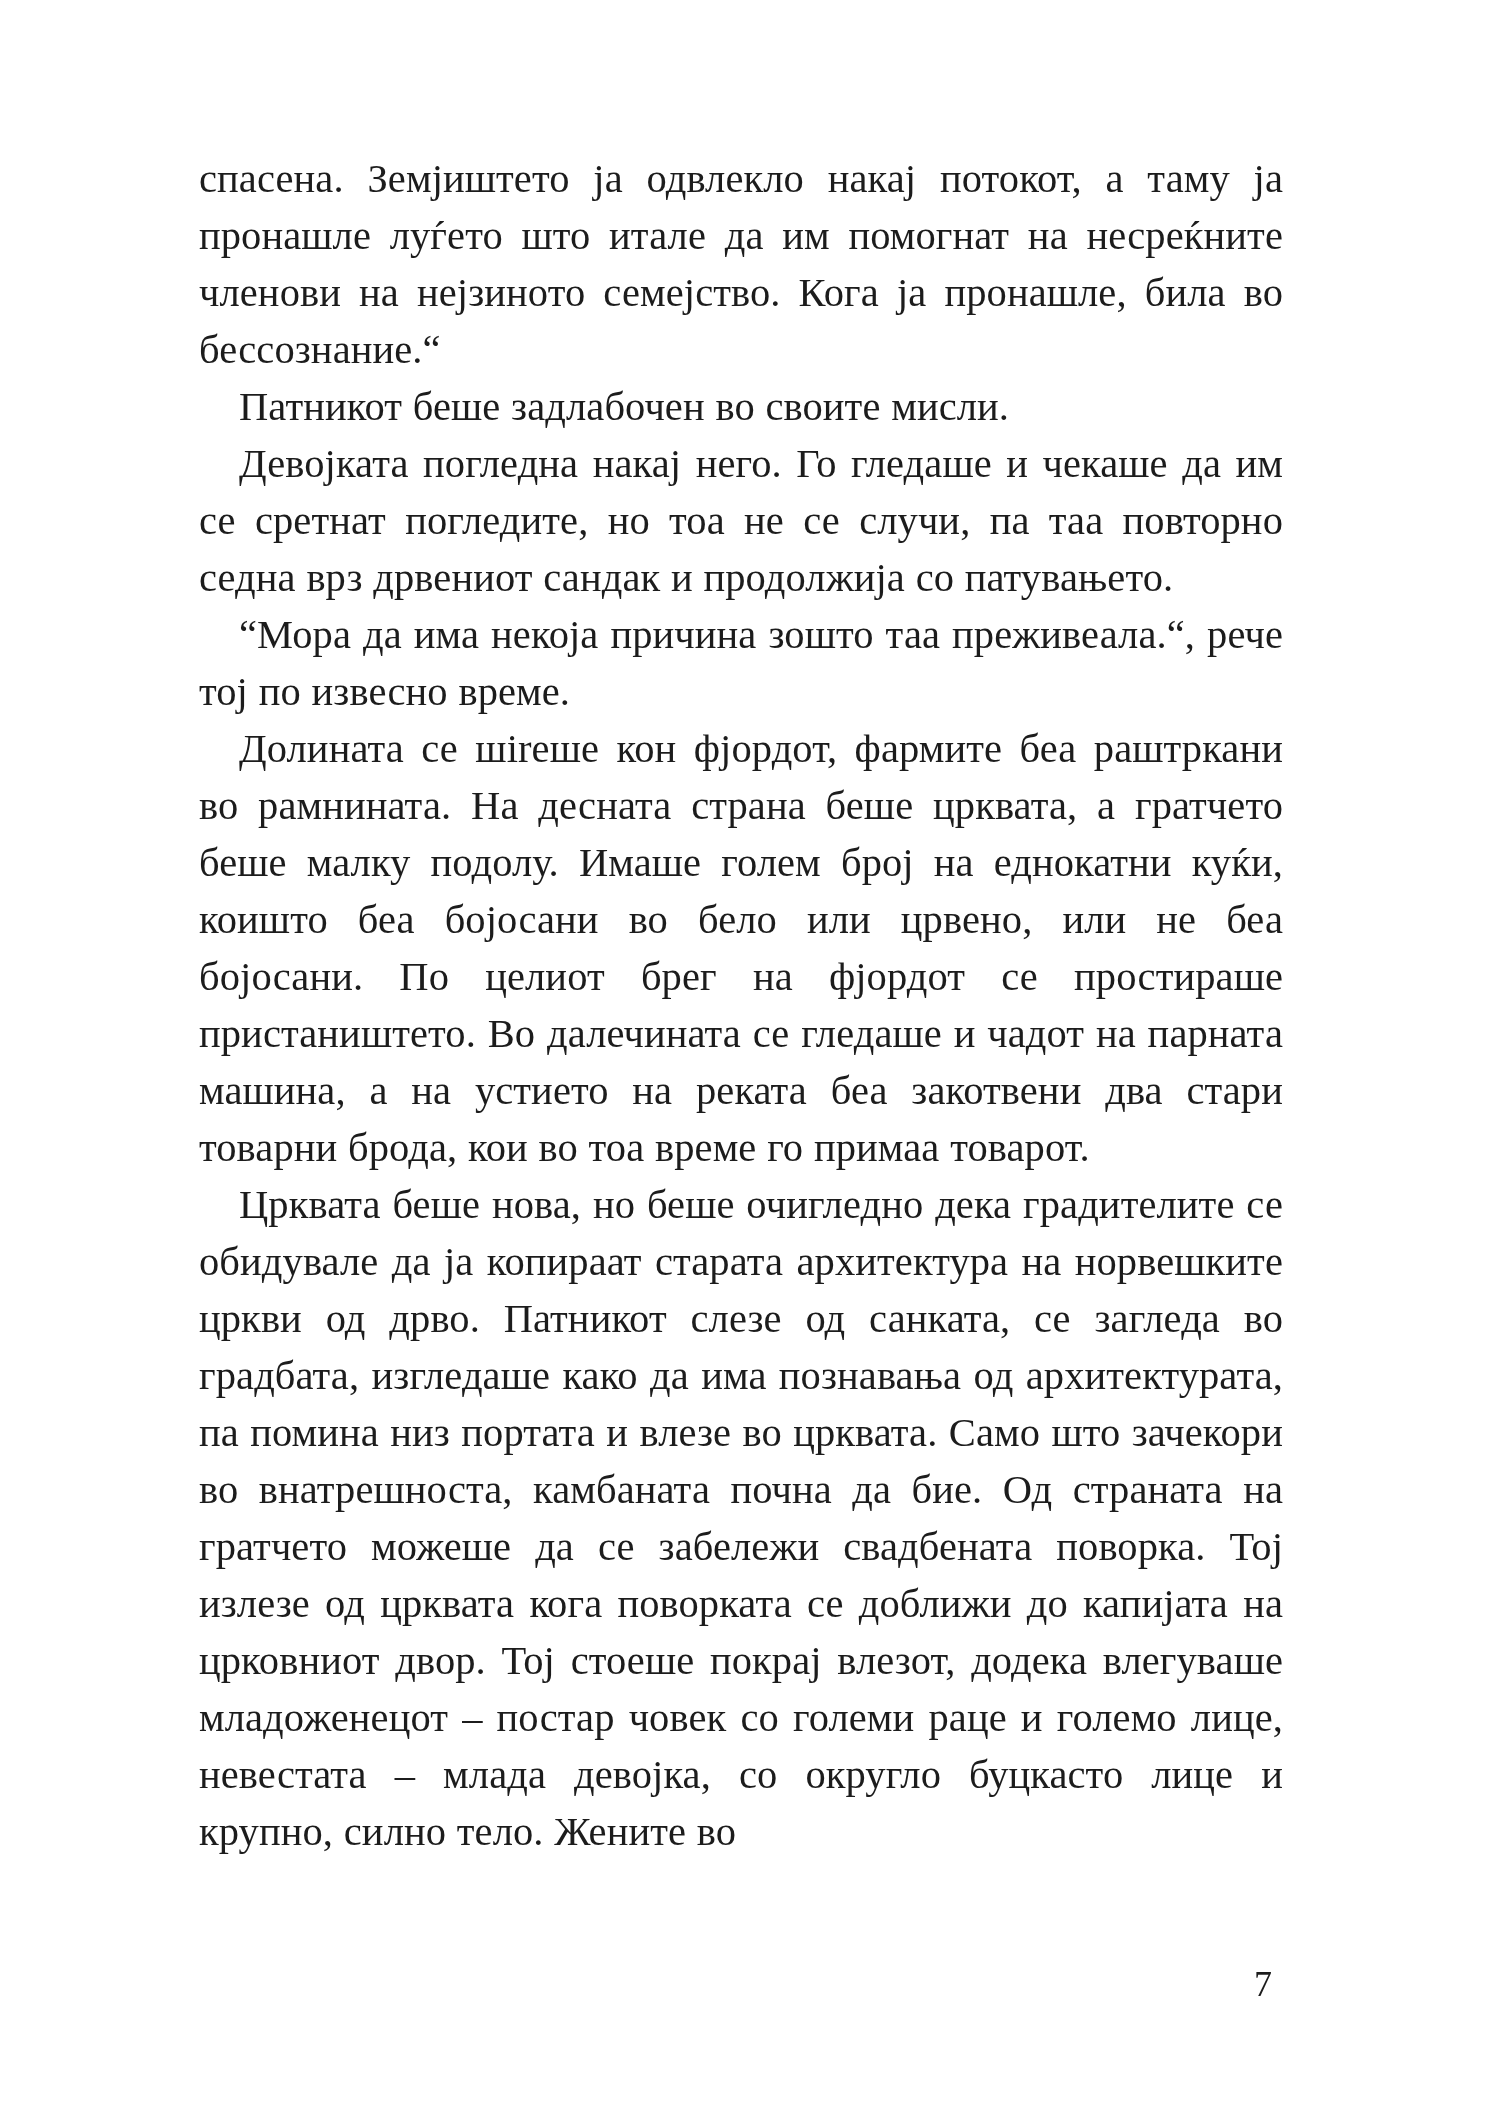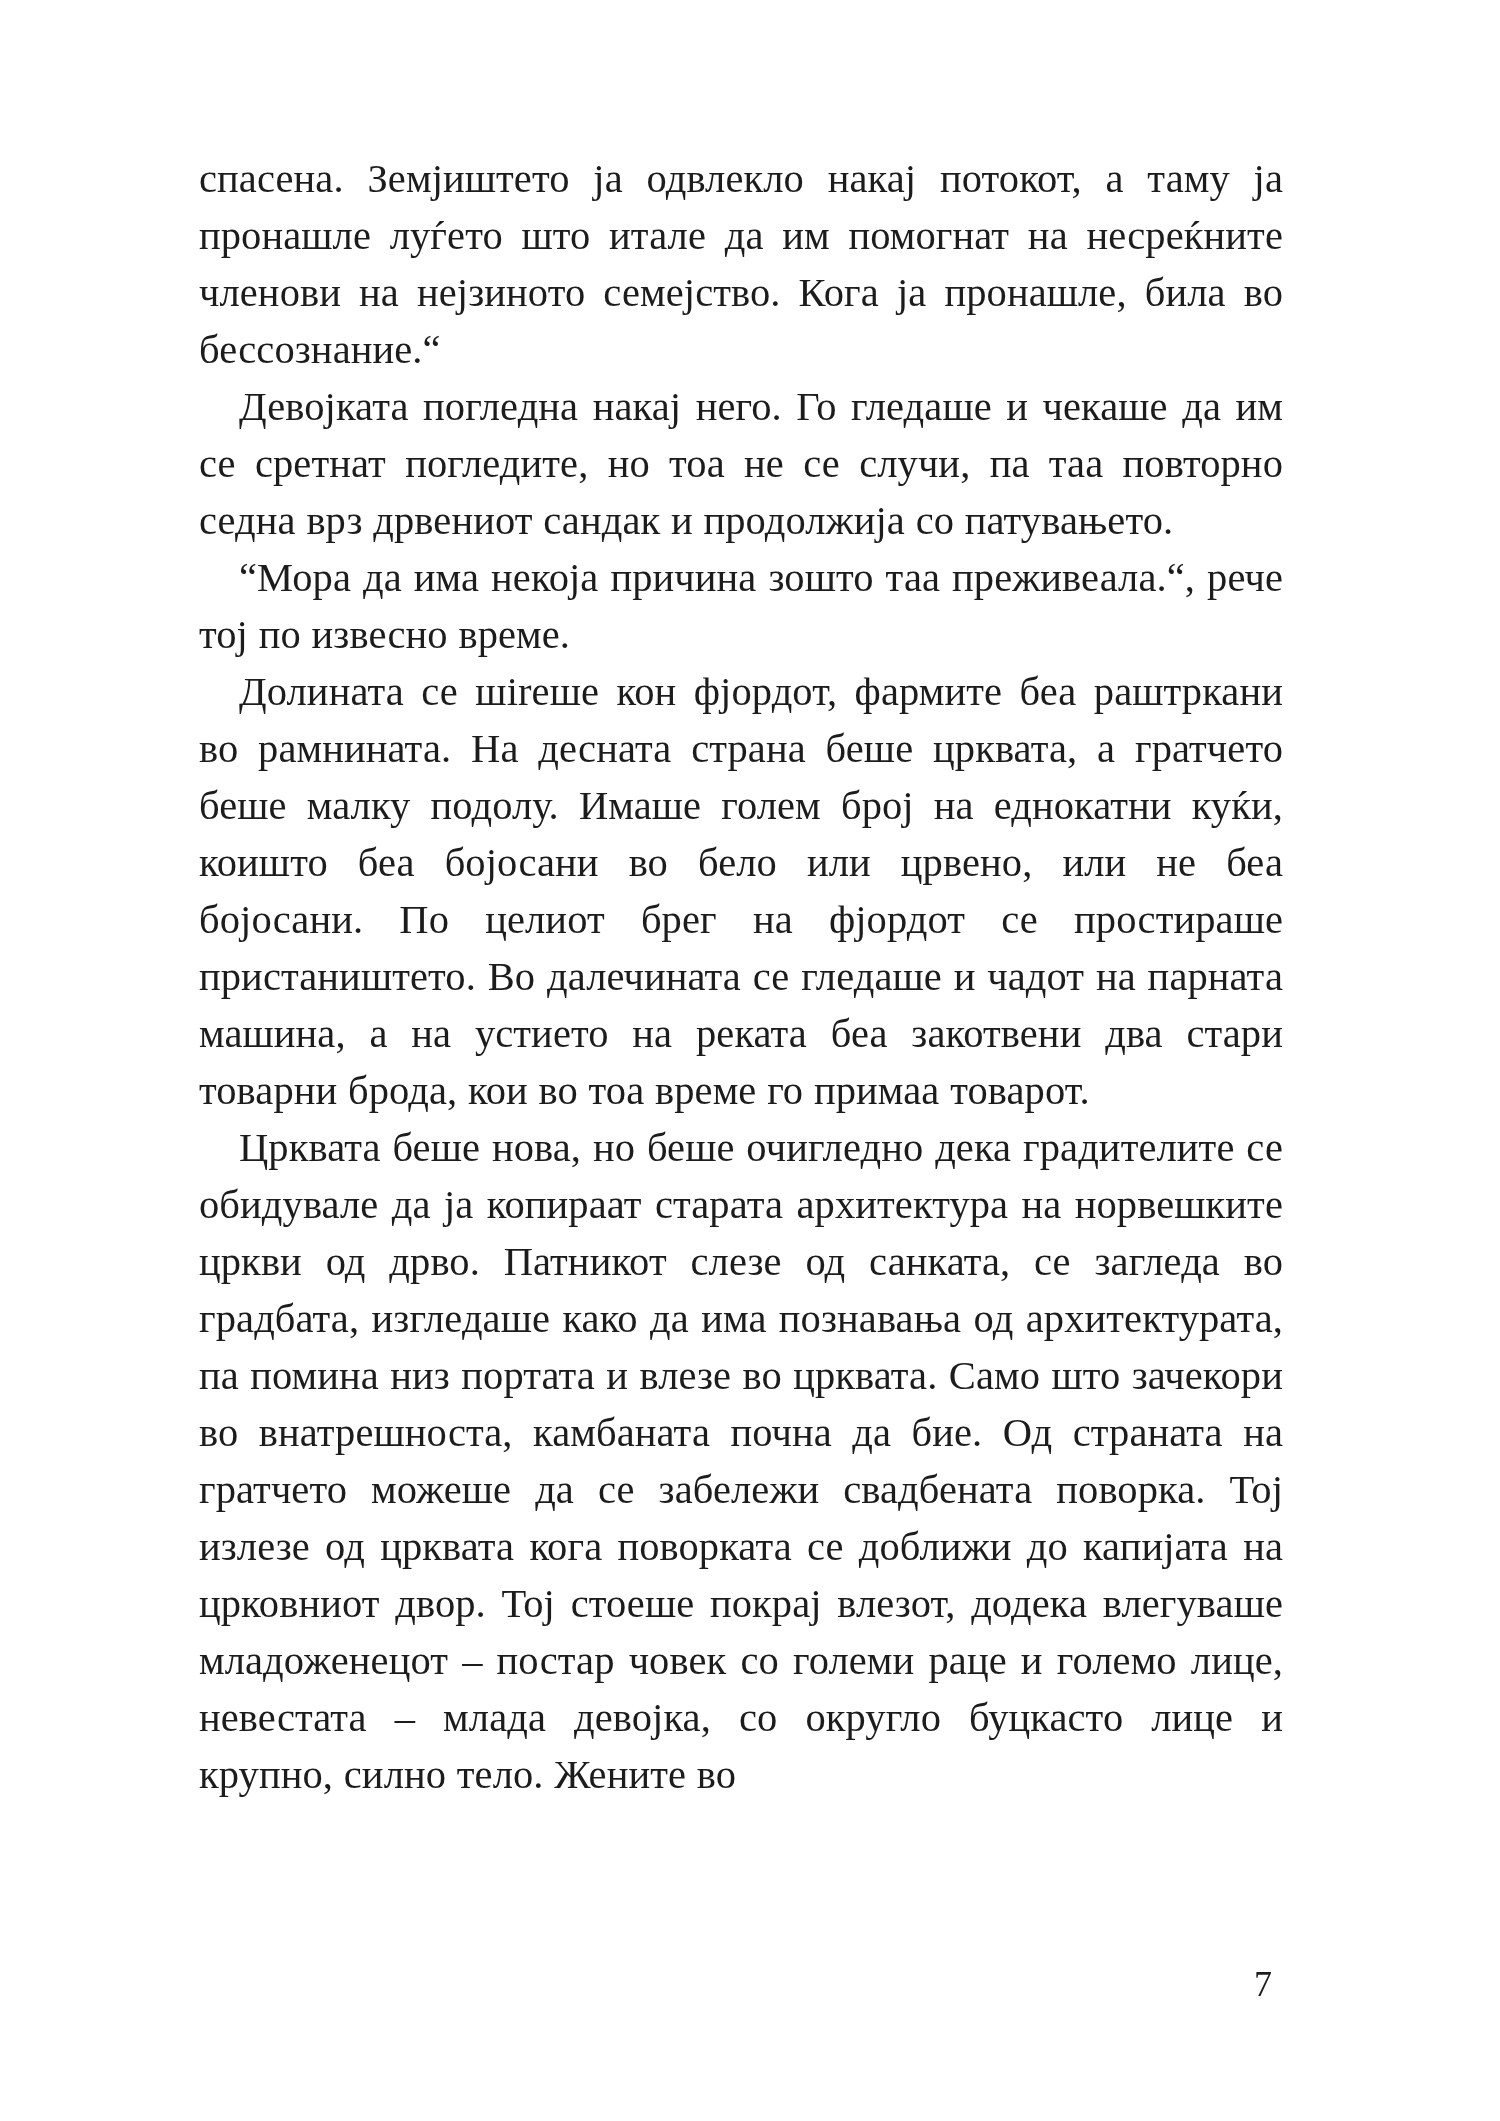--- a/index.html
+++ b/index.html
@@ -60,20 +60,21 @@
     color: #1c1c1c;
   }
 </style>
 </head>
 <body>
 
 <div id="page">
 
   <div id="text-block">
     <p class="para">спасена. Земјиштето ја одвлекло накај потокот, а таму ја пронашле луѓето што итале да им помогнат на несреќните членови на нејзиното семејство. Кога ја пронашле, била во бессознание.“</p>
+    <p class="para indent">Патникот беше задлабочен во своите мисли.</p>
     <p class="para indent">Девојката погледна накај него. Го гледаше и чекаше да им се сретнат погледите, но тоа не се случи, па таа повторно седна врз дрвениот сандак и продолжија со патувањето.</p>
     <p class="para indent">“Мора да има некоја причина зошто таа преживеала.“, рече тој по извесно време.</p>
     <p class="para indent">Долината се шireше кон фјордот, фармите беа раштркани во рамнината. На десната страна беше црквата, а гратчето беше малку подолу. Имаше голем број на еднокатни куќи, коишто беа бојосани во бело или црвено, или не беа бојосани. По целиот брег на фјордот се простираше пристаништето. Во далечината се гледаше и чадот на парната машина, а на устието на реката беа закотвени два стари товарни брода, кои во тоа време го примаа товарот.</p>
     <p class="para indent">Црквата беше нова, но беше очигледно дека градителите се обидувале да ја копираат старата архитектура на норвешките цркви од дрво. Патникот слезе од санката, се загледа во градбата, изгледаше како да има познавања од архитектурата, па помина низ портата и влезе во црквата. Само што зачекори во внатрешноста, камбаната почна да бие. Од страната на гратчето можеше да се забележи свадбената поворка. Тој излезе од црквата кога поворката се доближи до капијата на црковниот двор. Тој стоеше покрај влезот, додека влегуваше младоженецот – постар човек со големи раце и големо лице, невестата – млада девојка, со округло буцкасто лице и крупно, силно тело. Жените во</p>
   </div>
 
   <div id="page-number">7</div>
 
 </div>
 

